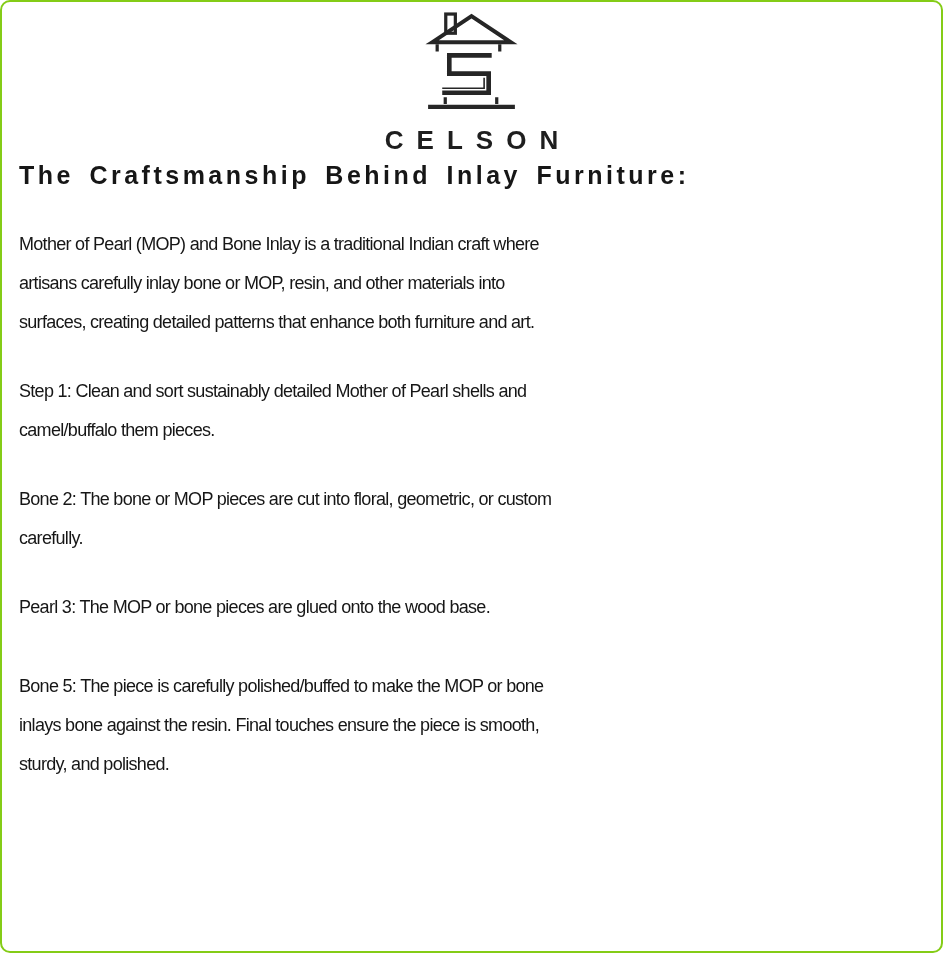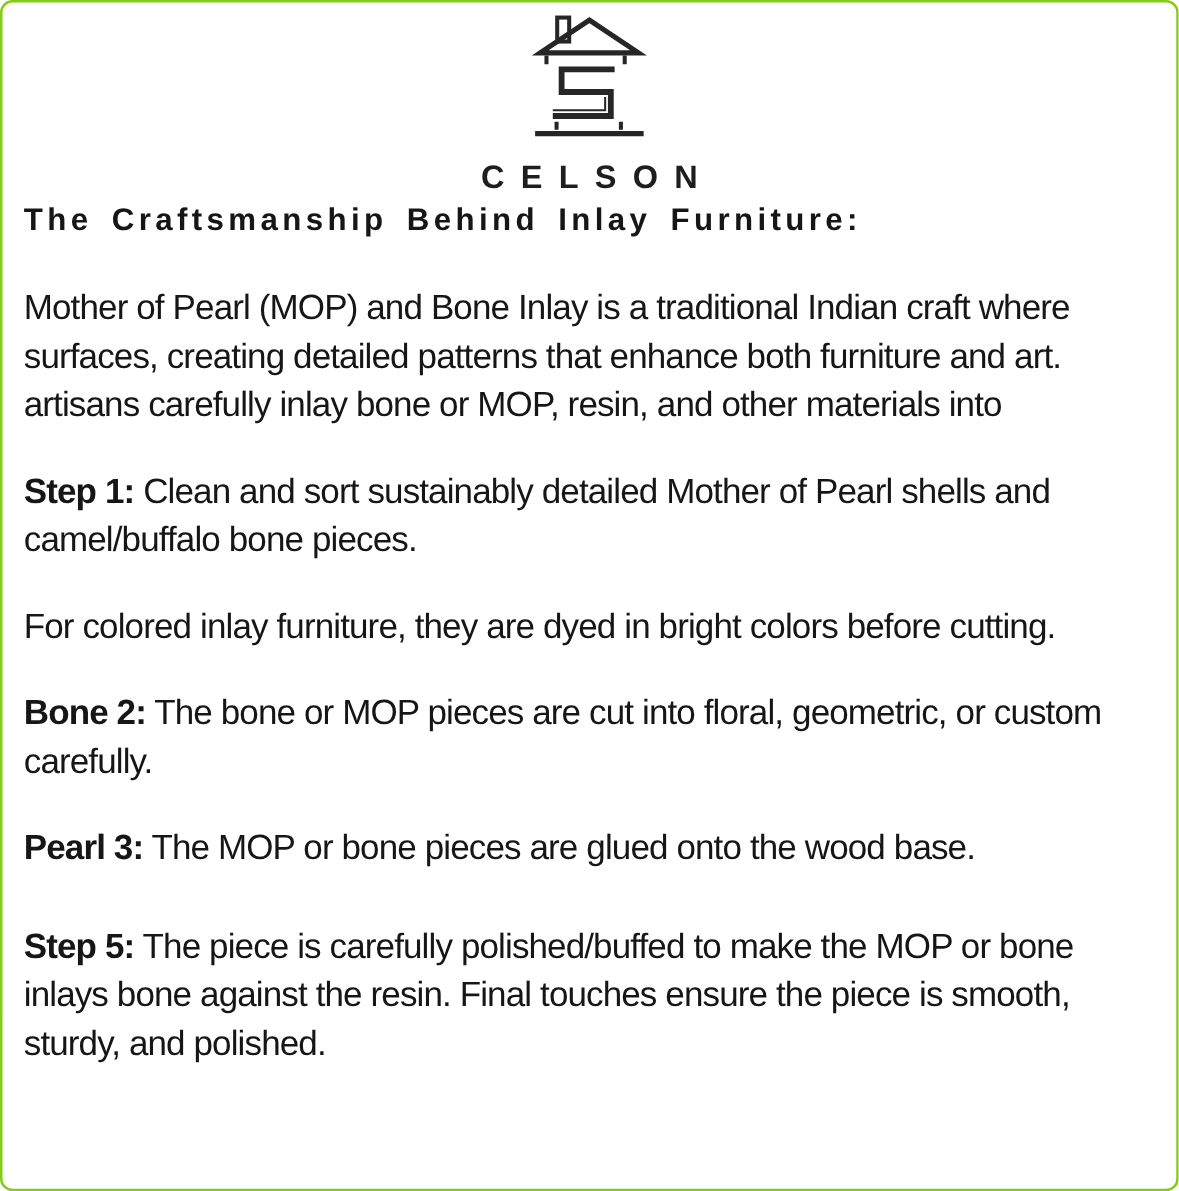--- a/index.html
+++ b/index.html
@@ -30,27 +30,27 @@
   .heading {
     font-size: 25px;
     font-weight: 700;
     letter-spacing: 3.5px;
     word-spacing: 5px;
     line-height: 39px;
     white-space: nowrap;
   }
   .para {
     margin-top: 30px;
-    font-size: 28px;
+    font-size: 18px;
     letter-spacing: -0.7px;
     line-height: 39px;
   }
   .para.mt-extra { margin-top: 40px; }
   .line { white-space: nowrap; }
-  .b { font-weight: 700; }
+  .b { font-weight: 400; }
 </style>
 </head>
 <body>
 
 <div class="page">
 
   <div class="logo-wrap">
     <svg width="95" height="107" viewBox="0 0 92 106" fill="none" stroke="#262626" stroke-linecap="butt" stroke-linejoin="miter">
 
       <rect x="20.5" y="5" width="9.5" height="19" stroke-width="3.2"></rect>
@@ -68,43 +68,40 @@
   </div>
 
   <div class="brand">CELSON</div>
 
   <div class="content">
 
     <div class="heading">The Craftsmanship Behind Inlay Furniture:</div>
 
     <div class="para">
       <div class="line">Mother of Pearl (MOP) and Bone Inlay is a traditional Indian craft where</div>
+      <div class="line">artisans carefully inlay bone or MOP, resin, and other materials into</div>
       <div class="line">surfaces, creating detailed patterns that enhance both furniture and art.</div>
-      <div class="line">artisans carefully inlay bone or MOP, resin, and other materials into</div>
     </div>
 
     <div class="para">
       <div class="line"><span class="b">Step 1:</span> <span>Clean and sort sustainably detailed Mother of Pearl shells and</span></div>
-      <div class="line">camel/buffalo bone pieces.</div>
+      <div class="line">camel/buffalo them pieces.</div>
     </div>
 
-    <div class="para">
-      <div class="line">For colored inlay furniture, they are dyed in bright colors before cutting.</div>
-    </div>
 
     <div class="para">
       <div class="line"><span class="b">Bone 2:</span> <span>The bone or MOP pieces are cut into floral, geometric, or custom</span></div>
       <div class="line">carefully.</div>
     </div>
 
     <div class="para">
       <div class="line"><span class="b">Pearl 3:</span> <span>The MOP or bone pieces are glued onto the wood base.</span></div>
     </div>
 
 
     <div class="para mt-extra">
-      <div class="line"><span class="b">Step 5:</span> <span>The piece is carefully polished/buffed to make the MOP or bone</span></div>
+      <div class="line"><span class="b">Bone 5:</span> <span>The piece is carefully polished/buffed to make the MOP or bone</span></div>
       <div class="line">inlays bone against the resin. Final touches ensure the piece is smooth,</div>
       <div class="line">sturdy, and polished.</div>
     </div>
 
   </div>
 </div>
 
 </body></html>

